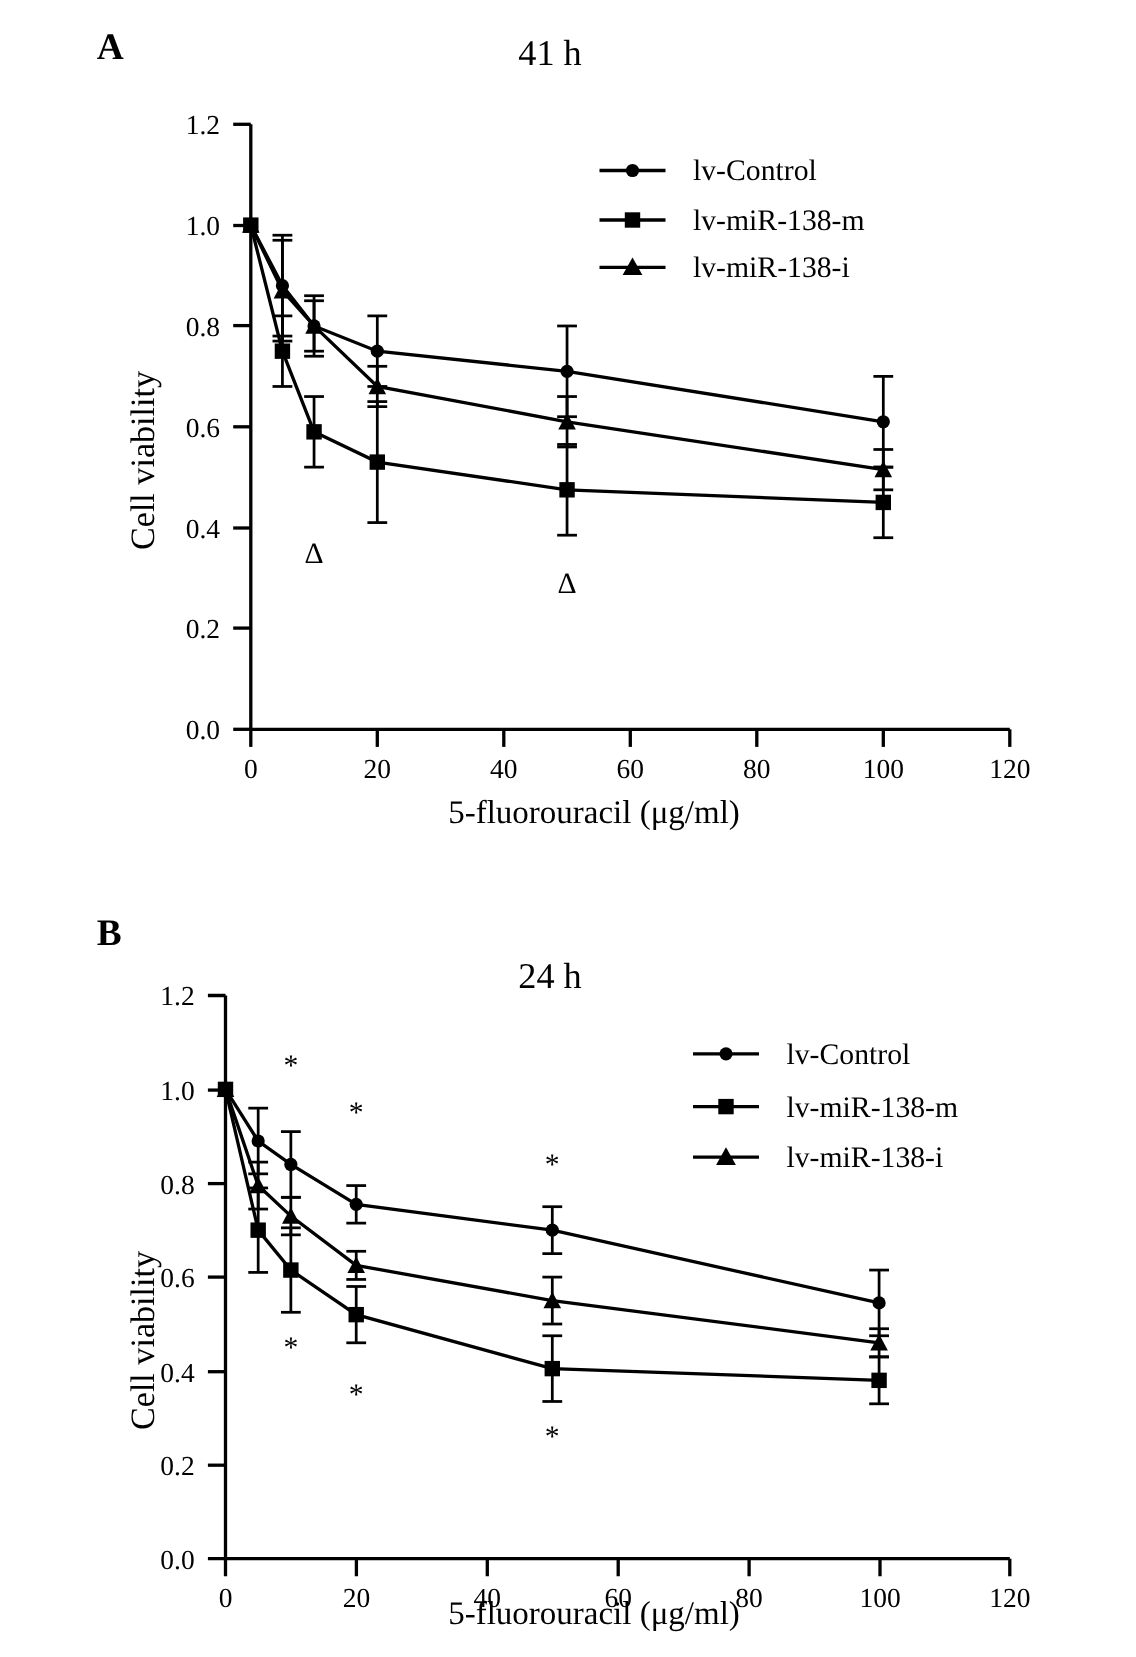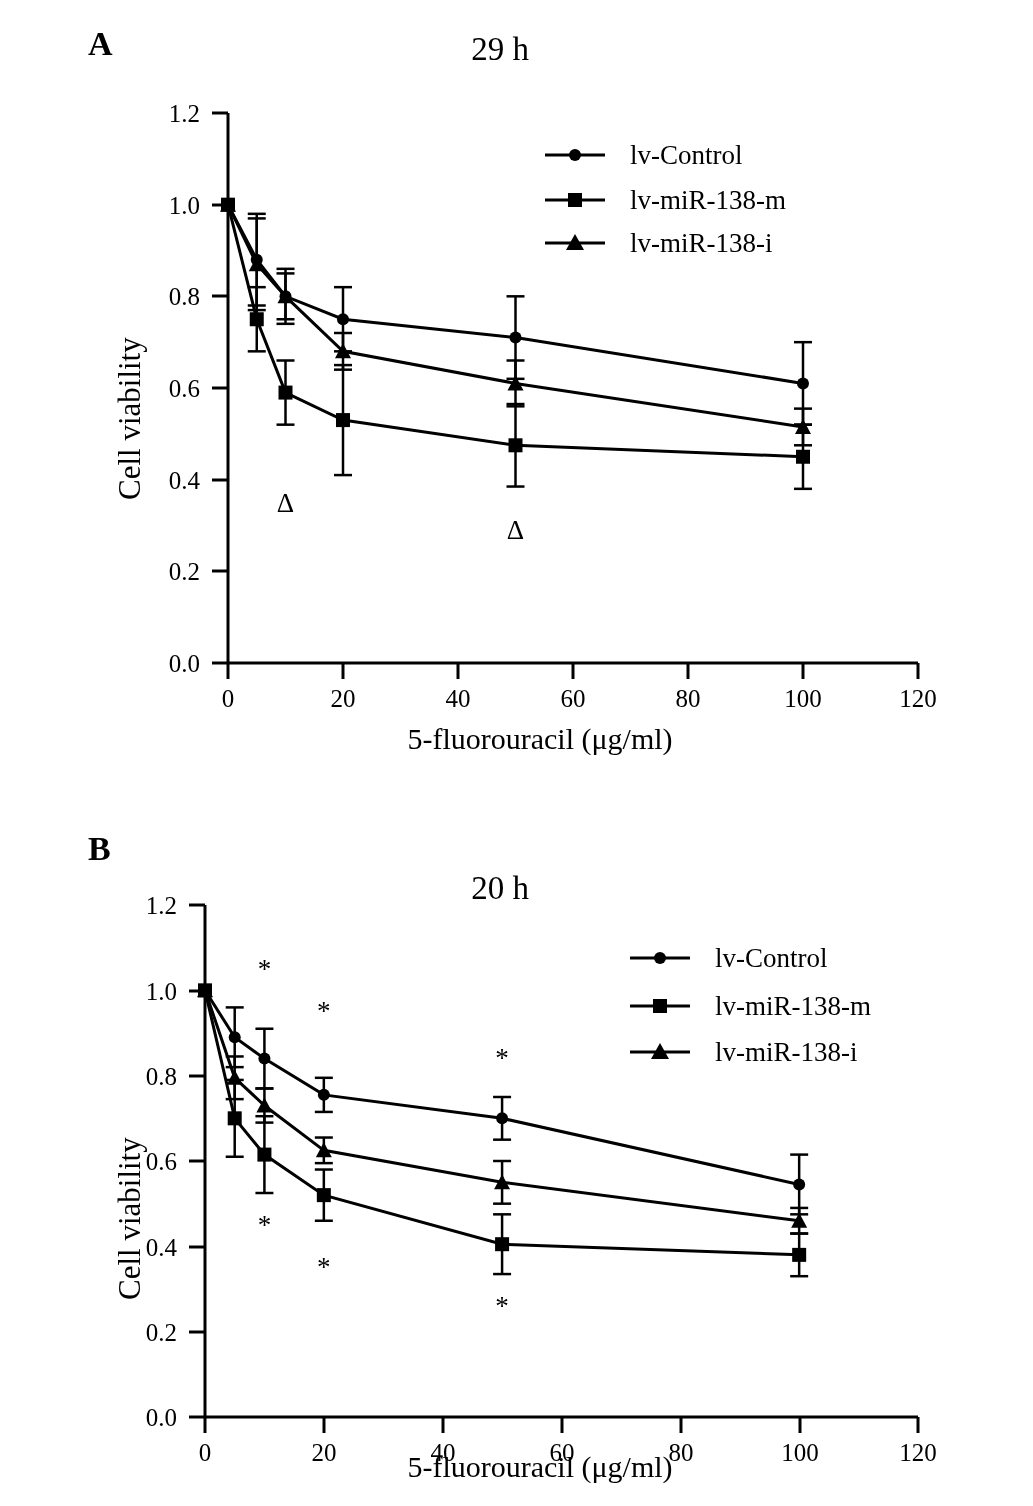--- a/index.html
+++ b/index.html
@@ -71,21 +71,21 @@
     font-family: "Liberation Serif", serif;
     font-size: 27px;
     fill: #000;
   }
 </style>
 </head>
 <body>
 
 <div class="panel" id="panel-a">
   <div class="panel-letter" style="left:88px; top:27px;">A</div>
-  <div class="panel-title" style="left:350px; top:33px; width:300px;">29 h</div>
+  <div class="panel-title" style="left:350px; top:33px; width:300px;">41 h</div>
   <div class="axis-label-y" style="left:112px; top:500px;">Cell viability</div>
   <div class="axis-label-x" style="left:330px; top:722px; width:420px;">5-fluorouracil (μg/ml)</div>
 
   <svg class="plot-svg" width="1033" height="790">
 
     <g>
       <line x1="228" y1="113" x2="228" y2="663" stroke="#000" stroke-width="3"></line>
       <line x1="228" y1="663" x2="918" y2="663" stroke="#000" stroke-width="3"></line>
     </g>
 
@@ -211,21 +211,21 @@
       <text class="legend-text" x="630" y="209">lv-miR-138-m</text>
       <line x1="545" y1="243" x2="605" y2="243" stroke="#000" stroke-width="3"></line>
       <polygon points="575,234 584,250 566,250" fill="#000"></polygon>
       <text class="legend-text" x="630" y="252">lv-miR-138-i</text>
     </g>
   </svg>
 </div>
 
 <div class="panel" id="panel-b">
   <div class="panel-letter" style="left:88px; top:32px;">B</div>
-  <div class="panel-title" style="left:350px; top:72px; width:300px;">20 h</div>
+  <div class="panel-title" style="left:350px; top:72px; width:300px;">24 h</div>
   <div class="axis-label-y" style="left:112px; top:500px;">Cell viability</div>
   <div class="axis-label-x" style="left:330px; top:650px; width:420px;">5-fluorouracil (μg/ml)</div>
 
   <svg class="plot-svg" width="1033" height="706">
     <g>
       <line x1="205" y1="105" x2="205" y2="617" stroke="#000" stroke-width="3"></line>
       <line x1="205" y1="617" x2="918" y2="617" stroke="#000" stroke-width="3"></line>
     </g>
     <g>
       <line x1="205" y1="617" x2="189" y2="617" stroke="#000" stroke-width="3"></line>

